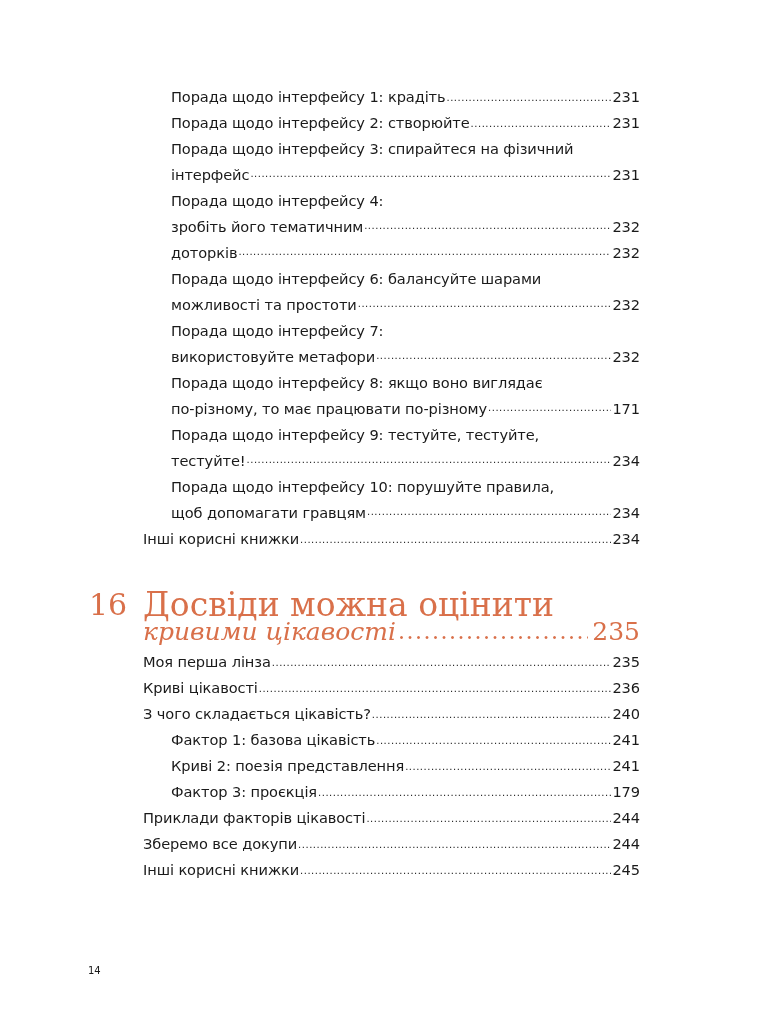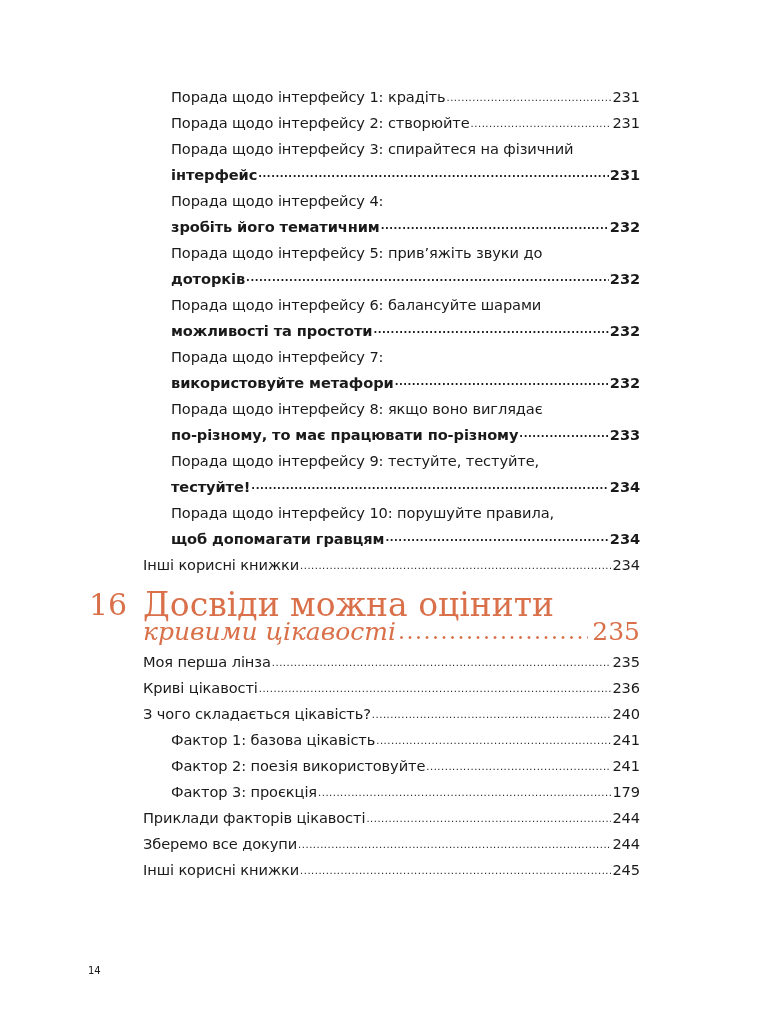--- a/index.html
+++ b/index.html
@@ -42,21 +42,20 @@
     .line-first {
       display: block;
       height: 26px;
       line-height: 26px;
     }
     .line-last {
       display: flex;
       align-items: flex-start;
       height: 26px;
       line-height: 26px;
-      font-weight: bold;
     }
     .dots {
       flex: 1 1 auto;
       overflow: hidden;
       margin: 0 1px;
       color: #1a1a1a;
       position: relative;
       top: -1px;
       font-size: 10px;
       letter-spacing: 0.5px;
@@ -156,21 +155,20 @@
     </div>
     <div class="entry multi level2">
       <span class="line-first">Порада щодо інтерфейсу 4:</span>
       <span class="line-last">
         <span>зробіть його тематичним</span>
         <span class="dots"></span>
         <span class="page-num">232</span>
       </span>
     </div>
     <div class="entry multi level2">
-      <span class="line-first">Порада щодо інтерфейсу 5: прив’яжіть звуки до</span>
       <span class="line-last">
         <span>доторків</span>
         <span class="dots"></span>
         <span class="page-num">232</span>
       </span>
     </div>
     <div class="entry multi level2">
       <span class="line-first">Порада щодо інтерфейсу 6: балансуйте шарами</span>
       <span class="line-last">
         <span>можливості та простоти</span>
@@ -184,21 +182,21 @@
         <span>використовуйте метафори</span>
         <span class="dots"></span>
         <span class="page-num">232</span>
       </span>
     </div>
     <div class="entry multi level2">
       <span class="line-first">Порада щодо інтерфейсу 8: якщо воно виглядає</span>
       <span class="line-last">
         <span>по-різному, то має працювати по-різному</span>
         <span class="dots"></span>
-        <span class="page-num">233</span>
+        <span class="page-num">171</span>
       </span>
     </div>
     <div class="entry multi level2">
       <span class="line-first">Порада щодо інтерфейсу 9: тестуйте, тестуйте,</span>
       <span class="line-last">
         <span>тестуйте!</span>
         <span class="dots"></span>
         <span class="page-num">234</span>
       </span>
     </div>
@@ -242,21 +240,21 @@
       <span>З чого складається цікавість?</span>
       <span class="dots"></span>
       <span class="page-num">240</span>
     </div>
     <div class="entry level2">
       <span>Фактор 1: базова цікавість</span>
       <span class="dots"></span>
       <span class="page-num">241</span>
     </div>
     <div class="entry level2">
-      <span>Фактор 2: поезія використовуйте</span>
+      <span>Криві 2: поезія представлення</span>
       <span class="dots"></span>
       <span class="page-num">241</span>
     </div>
     <div class="entry level2">
       <span>Фактор 3: проєкція</span>
       <span class="dots"></span>
       <span class="page-num">179</span>
     </div>
     <div class="entry level1">
       <span>Приклади факторів цікавості</span>

